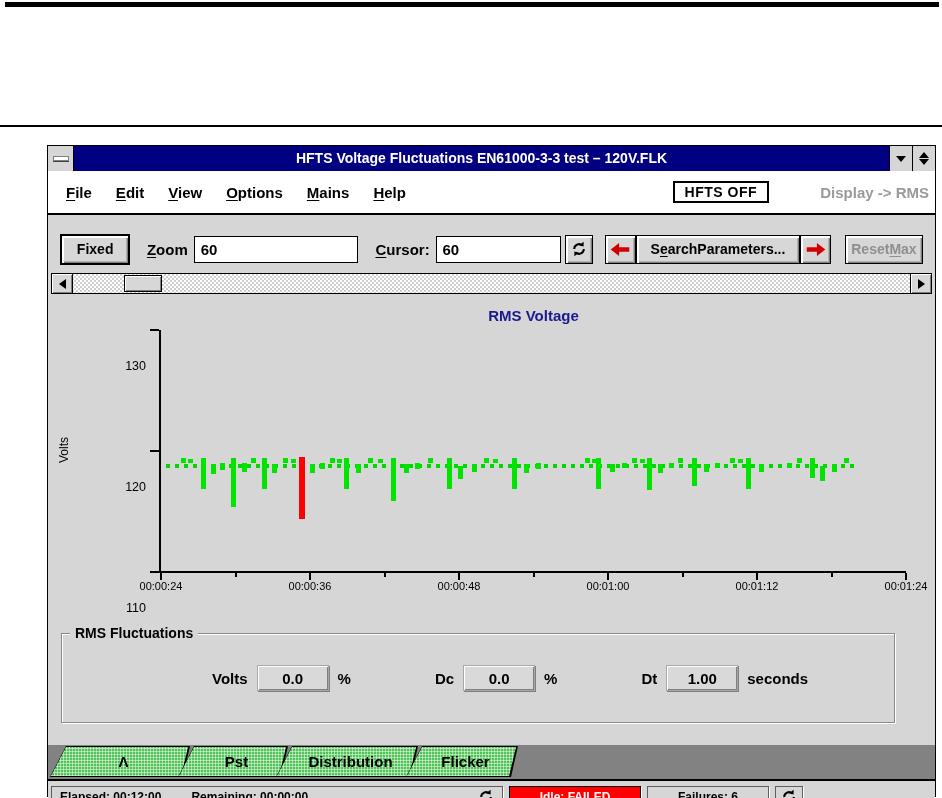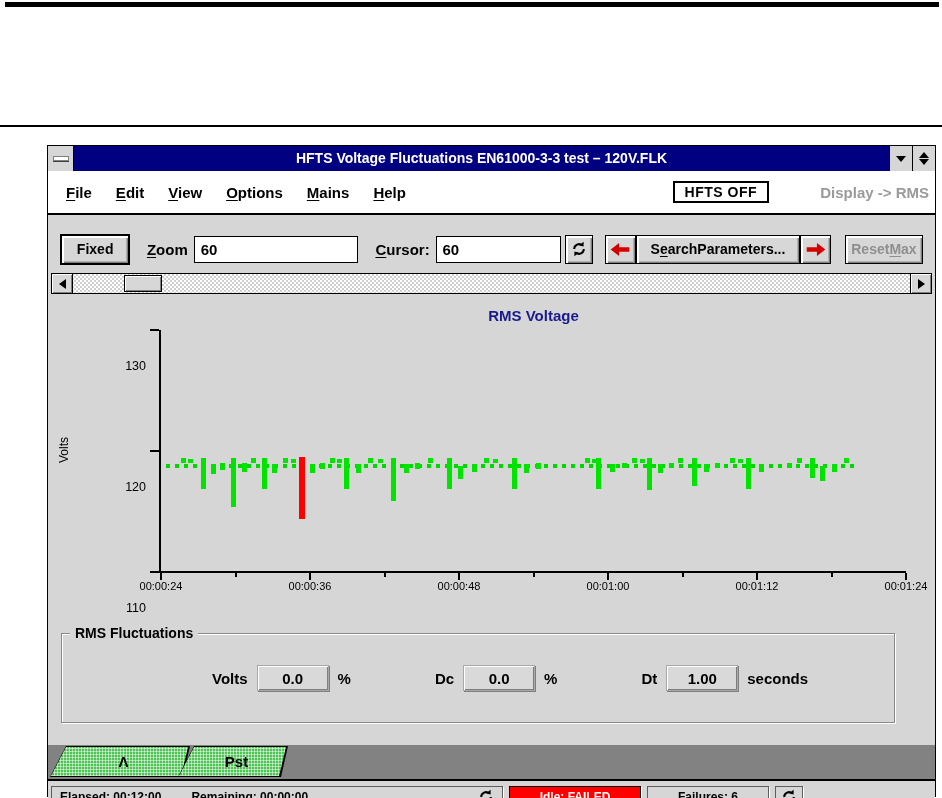--- a/index.html
+++ b/index.html
@@ -345,20 +345,30 @@
         <div class="tab" style="width: 140px; z-index: 1;">
           <div class="tab-fill">
             <span class="tab-label">Λ</span>
           </div>
         </div>
         <div class="tab" style="width: 110px; z-index: 2;">
           <div class="tab-fill">
             <span class="tab-label">Pst</span>
           </div>
         </div>
+        <div class="tab" style="width: 142px; z-index: 4;">
+          <div class="tab-fill">
+            <span class="tab-label">Distribution</span>
+          </div>
+        </div>
+        <div class="tab" style="width: 112px; z-index: 6;">
+          <div class="tab-fill">
+            <span class="tab-label">Flicker</span>
+          </div>
+        </div>
       </div>
 
     <div class="statusbar">
       <div class="panel" style="width:452px;">
         <span>Elapsed: 00:12:00</span>
         <span style="width:14px;"></span>
         <span>Remaining: 00:00:00</span>
         <span style="margin-left:auto;"></span>
         <svg class="icon-refresh" viewBox="0 0 16 16">
           <path d="M3.2 8a4.8 4.8 0 0 1 8-3.6" fill="none" stroke="#000" stroke-width="2"></path>

